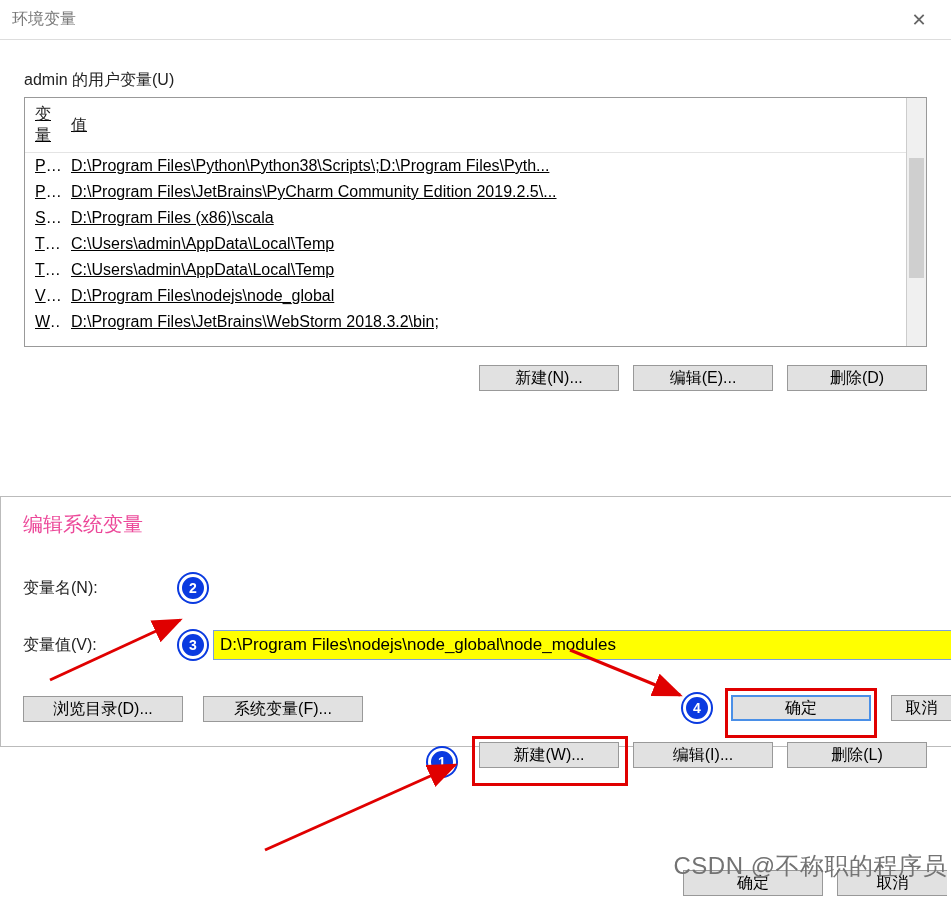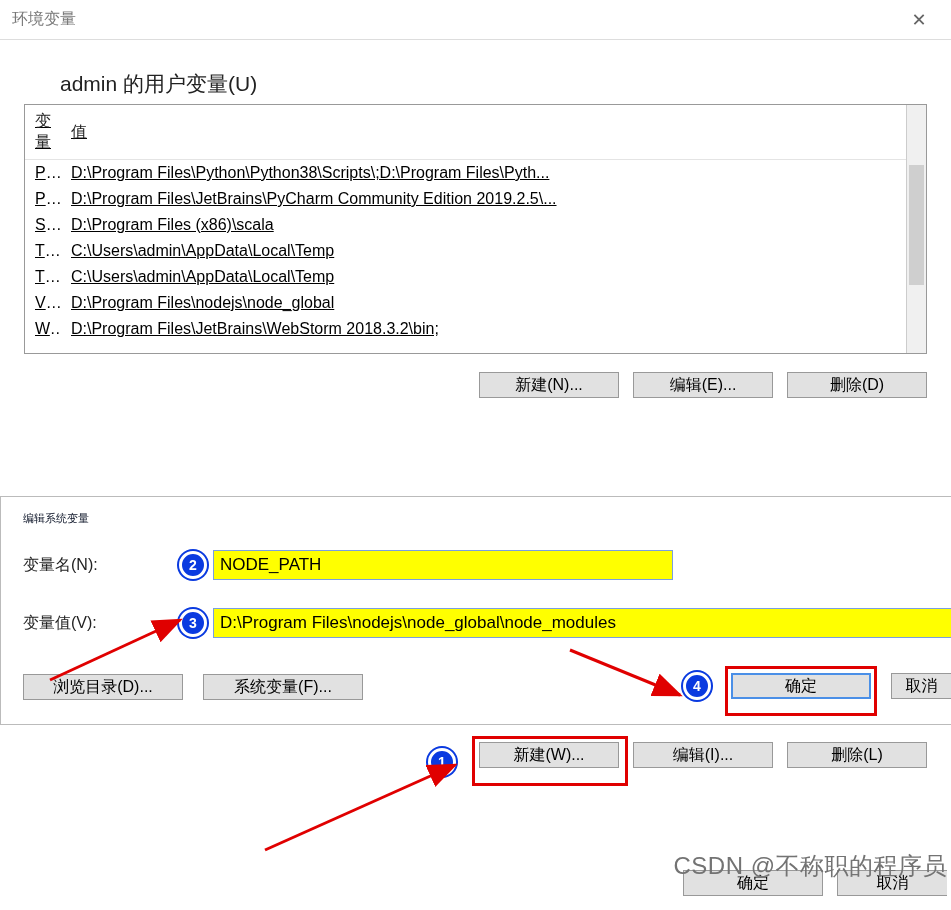--- a/index.html
+++ b/index.html
@@ -31,24 +31,23 @@
   .titlebar .close {
     width: 40px; text-align: center;
     font-size: 18px; color: #666;
     cursor: pointer;
   }
   .group {
     margin: 30px 24px 10px 24px;
     position: relative;
   }
   .group-title {
-    font-size: 21px;
+    font-size: 16px;
     margin-bottom: 6px;
     color: #222;
-    margin-left: 36px;
   }
   .list-box {
     border: 1px solid #999;
     height: 250px;
     display: flex;
     background: #fff;
   }
   .list-content { flex: 1; overflow: hidden; text-decoration: underline; }
   .scrollbar {
     width: 20px;
@@ -108,23 +107,23 @@
     position: absolute;
     left: 0; right: 0;
     top: 496px;
     border: 1px solid #bbb;
     border-right: none;
     background: #fff;
     padding: 14px 0 24px 22px;
     box-shadow: 0 0 0 0;
   }
   .edit-dialog .dlg-title {
-    font-size: 11px;
-    color: #0f172a;
-    margin-bottom: 24px;
+    font-size: 20px;
+    color: #ec4899;
+    margin-bottom: 36px;
   }
   .form-row {
     display: flex;
     align-items: center;
     margin-bottom: 28px;
     position: relative;
   }
   .form-row .label {
     width: 150px;
     font-size: 16px;
@@ -282,21 +281,20 @@
 
 
   <div class="edit-dialog">
     <div class="dlg-title">编辑系统变量</div>
 
     <div class="form-row">
       <div class="label">变量名(N):</div>
       <div class="badge-wrap">
           <div class="badge">2</div>
         </div>
-      <input class="hl-input" value="NODE_PATH" style="">
     </div>
 
     <div class="form-row">
       <div class="label">变量值(V):</div>
       <div class="badge-wrap">
           <div class="badge">3</div>
         </div>
       <input class="hl-input full" value="D:\Program Files\nodejs\node_global\node_modules" style="">
     </div>
 

